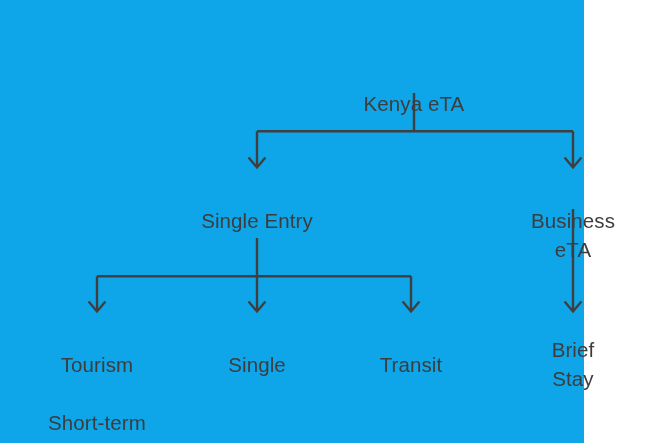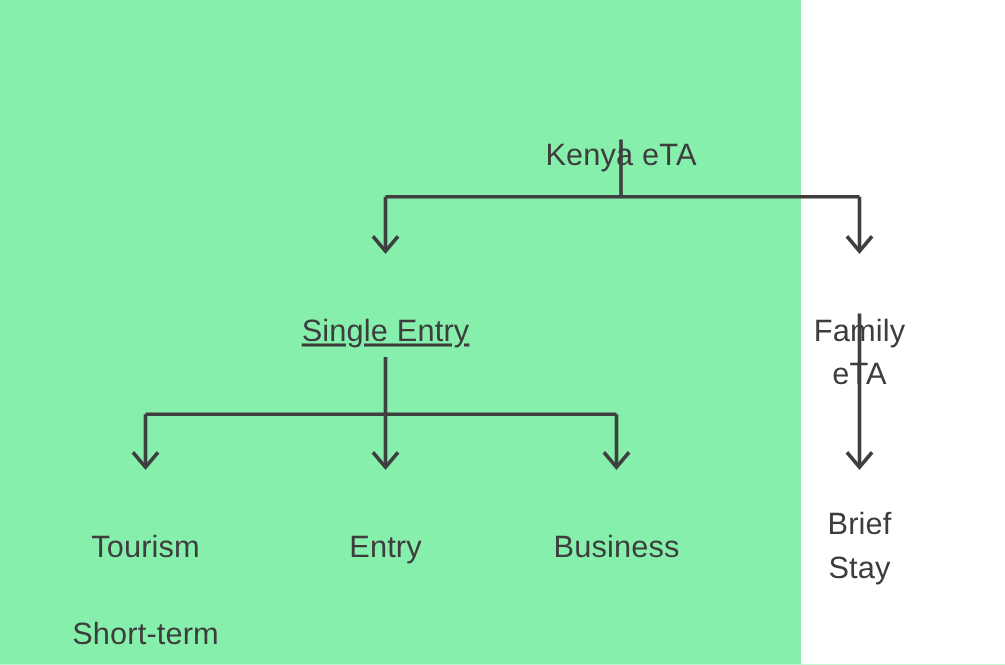--- a/index.html
+++ b/index.html
@@ -9,23 +9,23 @@
   }
   body {
     width: 670px;
     height: 443px;
     background: #ffffff;
     font-family: "Liberation Sans", sans-serif;
     overflow: hidden;
   }
   #diagram-root {
     position: relative;
-    width: 534px;
+    width: 584px;
     height: 443px;
-    background: #86efac;
+    background: #0ea5e9;
   }
   #connector-layer {
     position: absolute;
     left: 0;
     top: 0;
     width: 670px;
     height: 443px;
   }
   .node {
     position: absolute;
@@ -77,38 +77,38 @@
       <path d="M 573 209 L 573 311"></path>
       <path d="M 564.6 301.5 L 573 311.5 L 581.4 301.5"></path>
 
     </g>
   </svg>
 
   <div class="node" style="left:414px; top:60px;">
     <span class="node-line">Kenya eTA</span>
   </div>
 
-  <div class="node" style="left:257px; top:177px;text-decoration:underline;">
+  <div class="node" style="left:257px; top:177px;">
     <span class="node-line">Single Entry</span>
   </div>
 
   <div class="node" style="left:573px; top:177px;">
-    <span class="node-line">Family eTA</span>
+    <span class="node-line">Business eTA</span>
   </div>
 
   <div class="node" style="left:97px; top:321px;">
     <span class="node-line">Tourism</span>
     <span class="node-line">Short-term</span>
   </div>
 
   <div class="node" style="left:257px; top:321px;">
-    <span class="node-line">Entry</span>
+    <span class="node-line">Single</span>
   </div>
 
   <div class="node" style="left:411px; top:321px;">
-    <span class="node-line">Business</span>
+    <span class="node-line">Transit</span>
   </div>
 
   <div class="node" style="left:573px; top:306px;">
     <span class="node-line">Brief Stay</span>
   </div>
 
 </div>
 
 </body></html>

